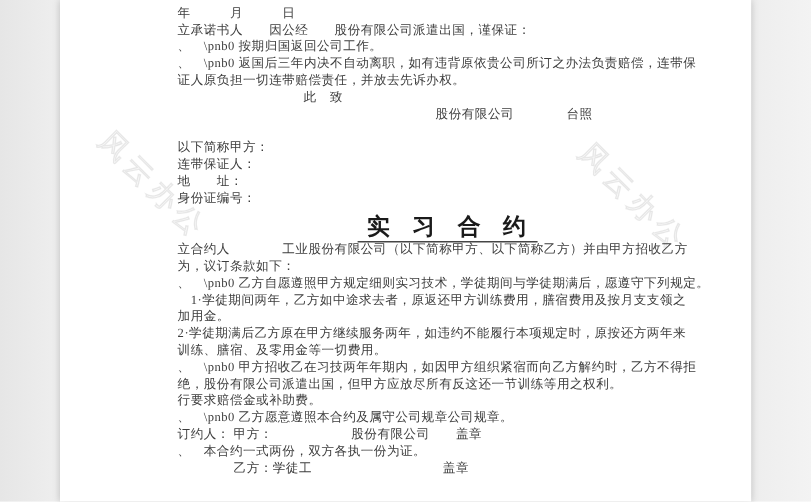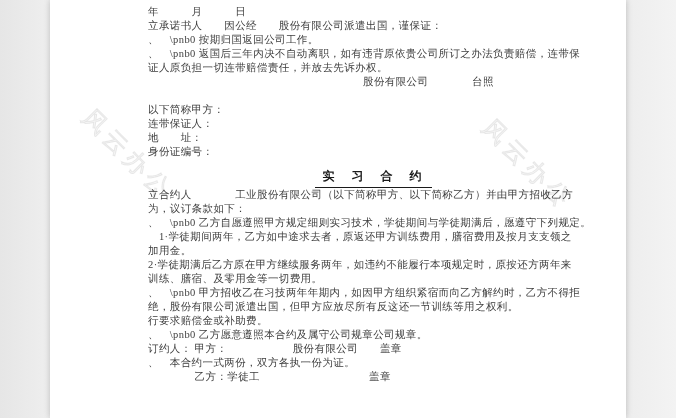--- a/index.html
+++ b/index.html
@@ -20,21 +20,21 @@
   .line{
     height:14px;line-height:14px;font-size:10.5px;color:#3d3d3d;
     white-space:pre;letter-spacing:0.4px;
   }
   .blank{height:14px;}
   .blank-sm{height:6px;}
   .salute{padding-left:105px;}
   .company-right{padding-left:215px;}
   .title{height:20px;line-height:20px;text-align:center;margin:1px 0 2px 0;}
   .title-text{
-    display:inline-block;font-weight:bold;font-size:12px;color:#1a1a1a;
+    display:inline-block;font-weight:bold;font-size:19px;color:#1a1a1a;
     letter-spacing:7px;border-bottom:1.6px solid #1a1a1a;padding:0 3px 1px 8px;
     white-space:pre;
   }
   .watermark{
     position:absolute;font-size:24px;letter-spacing:5px;white-space:pre;
     color:rgba(0,0,0,0.035);
     -webkit-text-stroke:1px rgba(100,100,100,0.13);
     transform:rotate(45deg);transform-origin:left top;
     pointer-events:none;user-select:none;
   }
@@ -46,20 +46,21 @@
 
 <div class="paper">
   <div class="watermark wm1">风云办公</div>
   <div class="watermark wm2">风云办公</div>
   <div class="content" id="doc-content">
       <div class="line normal">年　　　月　　　日</div>
       <div class="line normal">立承诺书人　　因公经　　股份有限公司派遣出国，谨保证：</div>
       <div class="line normal">、　\pnb0 按期归国返回公司工作。</div>
       <div class="line normal">、　\pnb0 返国后三年内决不自动离职，如有违背原依贵公司所订之办法负责赔偿，连带保</div>
       <div class="line normal">证人原负担一切连带赔偿责任，并放去先诉办权。</div>
+      <div class="line salute">此　致</div>
       <div class="line company-right">股份有限公司　　　　台照</div>
       <div class="line blank"></div>
       <div class="line normal">以下简称甲方：</div>
       <div class="line normal">连带保证人：</div>
       <div class="line normal">地　　址：</div>
       <div class="line normal">身份证编号：</div>
       <div class="line blank-sm"></div>
       <div class="line title"><span class="title-text">实 习 合 约</span></div>
       <div class="line normal">立合约人　　　　工业股份有限公司（以下简称甲方、以下简称乙方）并由甲方招收乙方</div>
       <div class="line normal">为，议订条款如下：</div>

